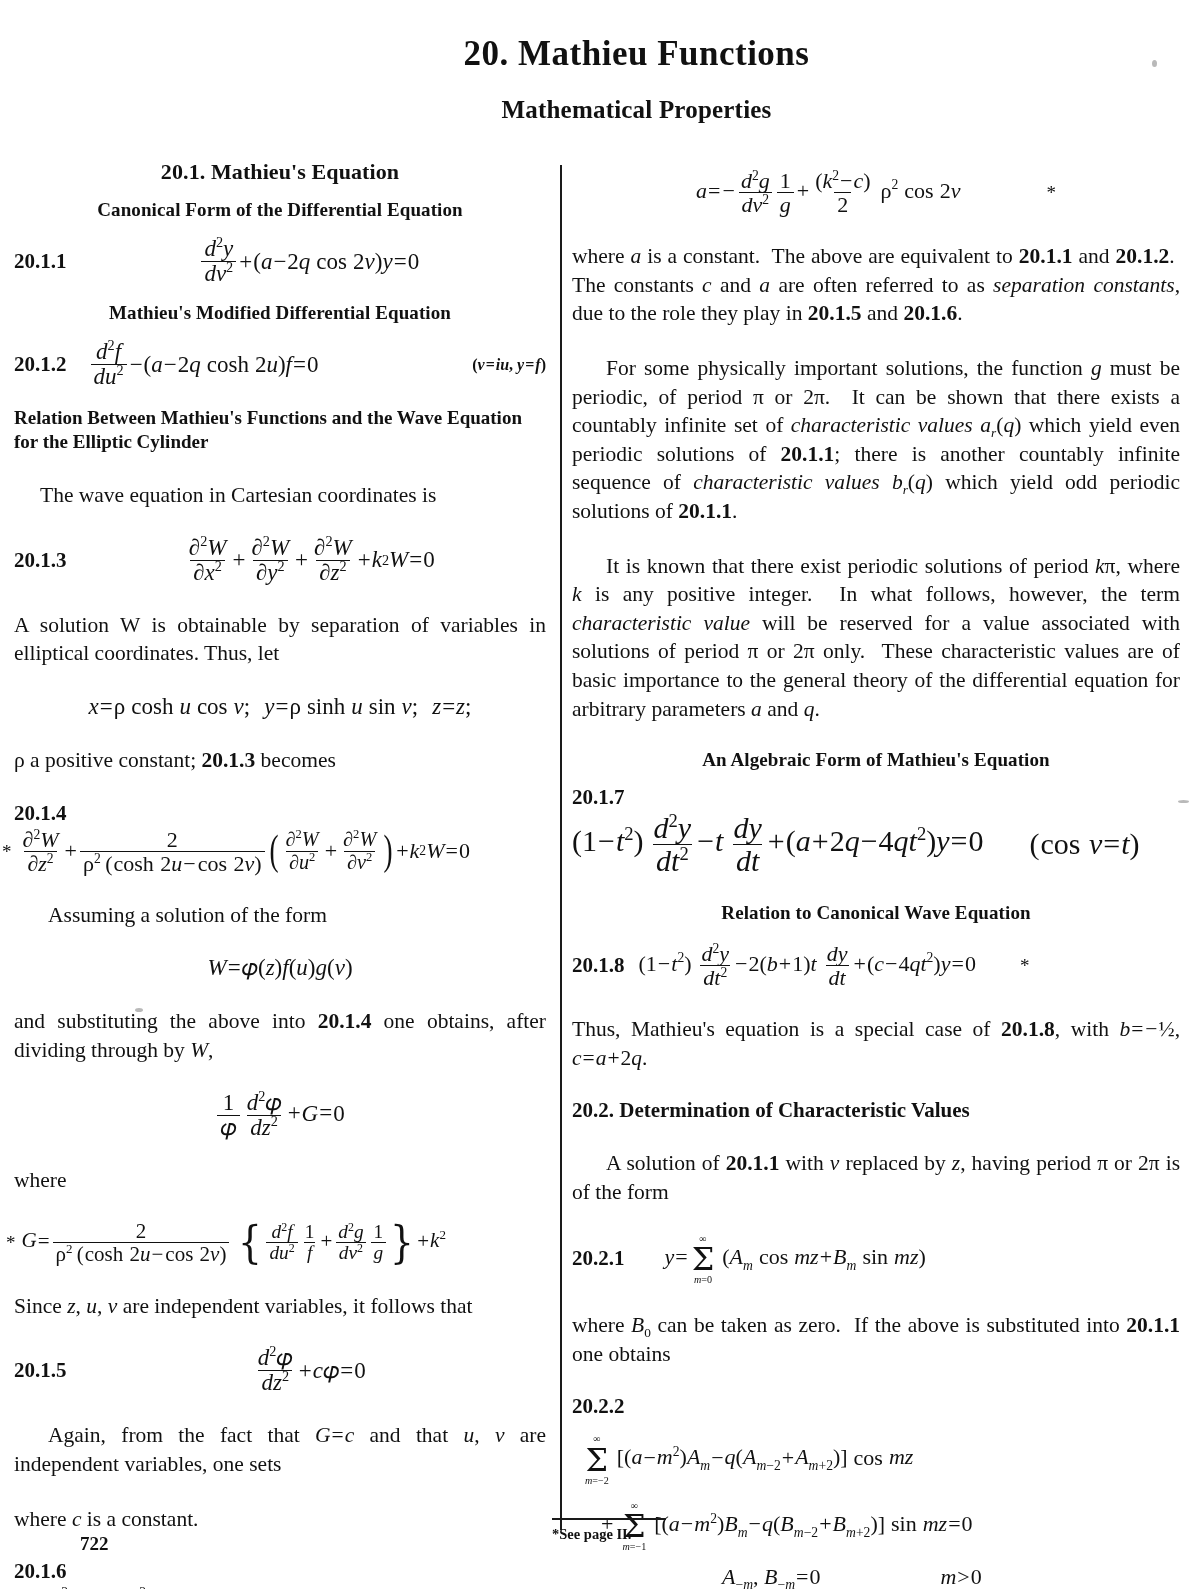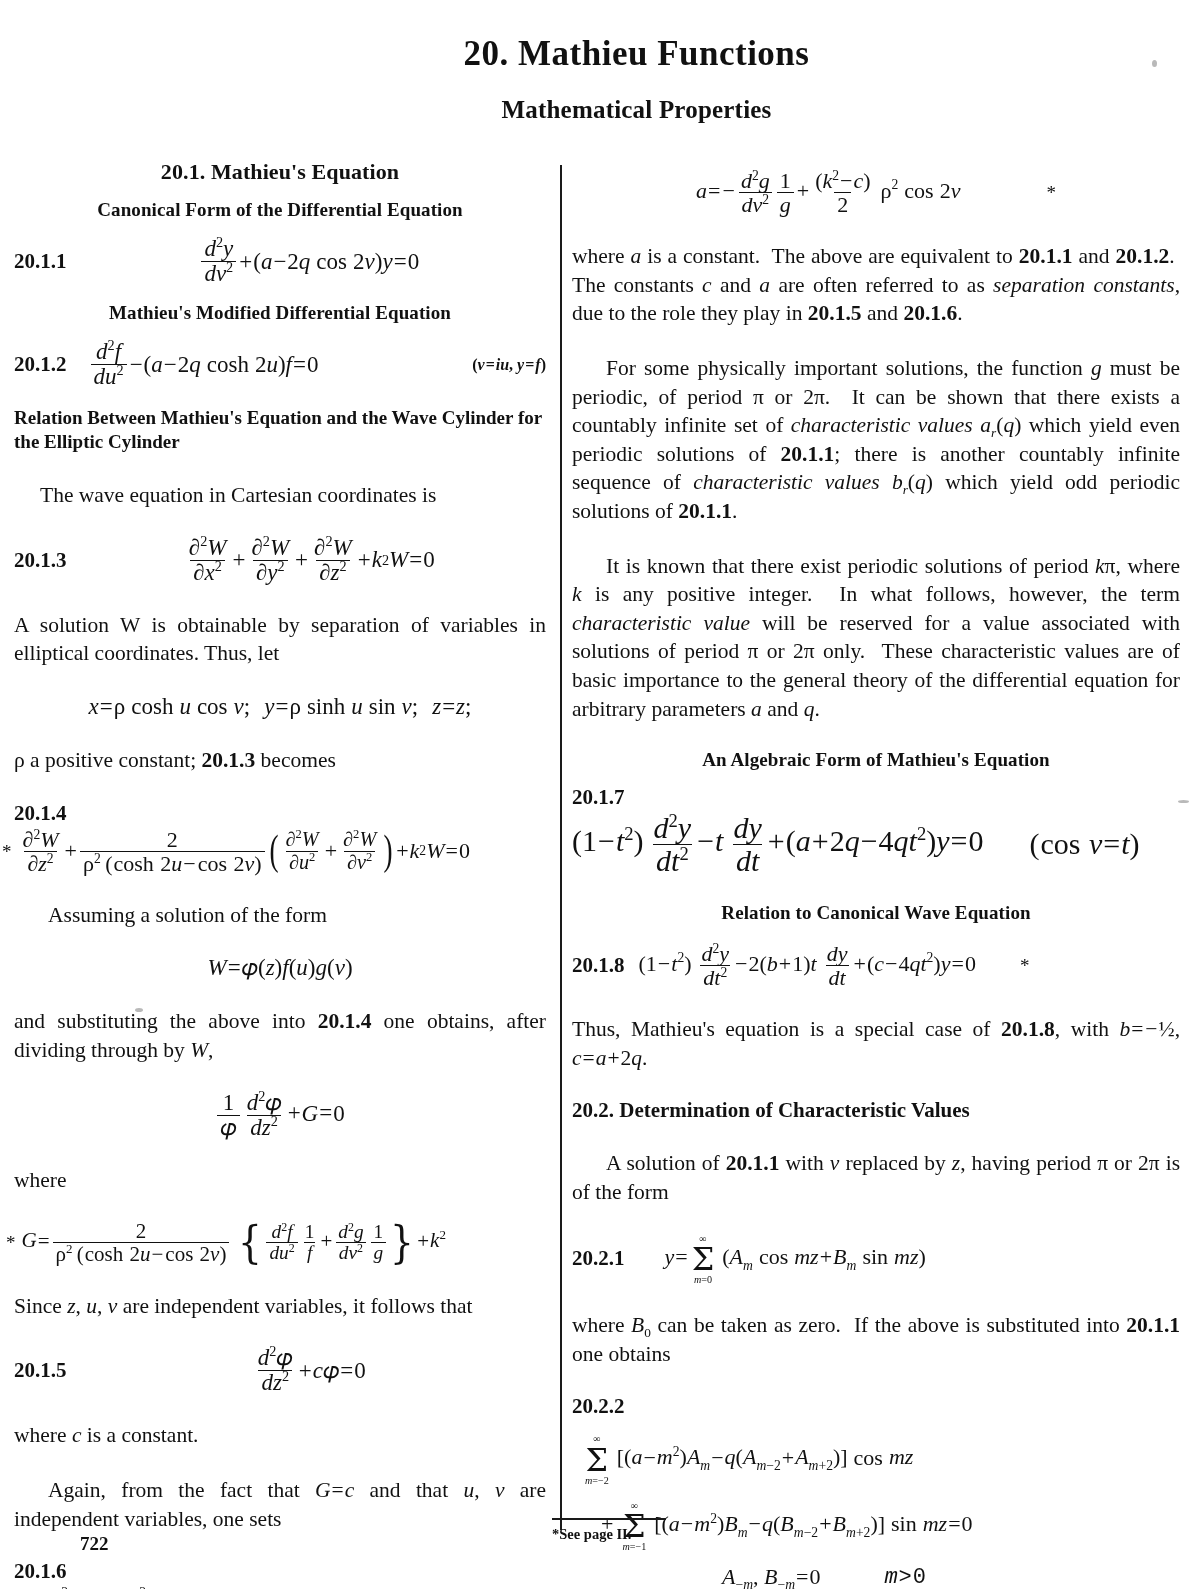--- a/index.html
+++ b/index.html
@@ -259,21 +259,21 @@
         <span class="frac">
             <span class="num"><span class="mi">d</span><sup>2</sup><span class="mi">f</span></span>
             <span class="den"><span class="mi">du</span><sup>2</sup></span>
           </span><span class="op">−</span>(<span class="mi">a</span><span class="op">−</span>2<span class="mi">q</span><span class="sp"></span><span class="op">cosh</span><span class="sp"></span>2<span class="mi">u</span>)<span class="mi">f</span><span class="op">=</span>0
       </span>
       <span class="tail">
         (<span class="mi">v</span><span class="op">=</span><span class="mi">iu</span>, <span class="mi">y</span><span class="op">=</span><span class="mi">f</span>)
       </span>
     </div>
 
-    <div class="sub-head-left">Relation Between Mathieu's Equation and the Wave Cylinder for the Elliptic Cylinder</div>
+    <div class="sub-head-left">Relation Between Mathieu's Functions and the Wave Equation for the Elliptic Cylinder</div>
 
     <p class="body indent">The wave equation in Cartesian coordinates is</p>
 
     <div class="eqline">
       <span class="lbl">20.1.3</span>
       <span class="eqbody">
         <span class="frac">
             <span class="num">∂<sup>2</sup><span class="mi">W</span></span>
             <span class="den">∂<span class="mi">x</span><sup>2</sup></span>
           </span><span class="op">+</span><span class="frac">
@@ -373,26 +373,26 @@
     <div class="eqline">
       <span class="lbl">20.1.5</span>
       <span class="eqbody">
         <span class="frac">
             <span class="num"><span class="mi">d</span><sup>2</sup>𝜑</span>
             <span class="den"><span class="mi">dz</span><sup>2</sup></span>
           </span><span class="op">+</span><span class="mi">c</span>𝜑<span class="op">=</span>0
       </span>
     </div>
 
+    <p class="body" style="text-indent:34px;">
+      Again, from the fact that <span class="mi">G</span><span class="op">=</span><span class="mi">c</span> and that <span class="mi">u</span>, <span class="mi">v</span> are independent variables, one sets
+    </p>
+
     <p class="body nojust">
       where <span class="mi">c</span> is a constant.
-    </p>
-
-    <p class="body" style="text-indent:34px;">
-      Again, from the fact that <span class="mi">G</span><span class="op">=</span><span class="mi">c</span> and that <span class="mi">u</span>, <span class="mi">v</span> are independent variables, one sets
     </p>
 
     <div class="eqblock" style="margin-top:22px;">
       <div class="numline">20.1.6</div>
       <div class="eqrow" style="margin-left:-12px;font-size:22px;">
         <span class="star">*</span>
         <span class="mi">a</span><span class="op">=</span><span class="frac">
             <span class="num"><span class="mi">d</span><sup>2</sup><span class="mi">f</span></span>
             <span class="den"><span class="mi">du</span><sup>2</sup></span>
           </span><span class="frac">
@@ -518,21 +518,21 @@
               <span class="sig">Σ</span>
               <span class="lim"><span class="mi">m</span>=−1</span>
             </span><span class="sp"></span>[(<span class="mi">a</span><span class="op">−</span><span class="mi">m</span><sup>2</sup>)<span class="mi">B</span><sub><span class="mi">m</span></sub><span class="op">−</span><span class="mi">q</span>(<span class="mi">B</span><sub><span class="mi">m</span>−2</sub><span class="op">+</span><span class="mi">B</span><sub><span class="mi">m</span>+2</sub>)]<span class="sp"></span><span class="op">sin</span><span class="sp"></span><span class="mi">mz</span><span class="op">=</span>0
         </span>
       </div>
 
       <div class="eqrow" style="font-size:22px;margin-top:12px;padding-left:150px;">
         <span>
           <span class="mi">A</span><sub>−<span class="mi">m</span></sub>, <span class="mi">B</span><sub>−<span class="mi">m</span></sub><span class="op">=</span>0
         </span>
-        <span style="padding-left:64px;font-family:Liberation Mono, monospace;">
+        <span style="padding-left:120px;">
           <span class="mi">m</span><span class="op">&gt;</span>0
         </span>
       </div>
     </div>
 
   </div>
 </div>
 
 <div class="pagenum">722</div>
 

